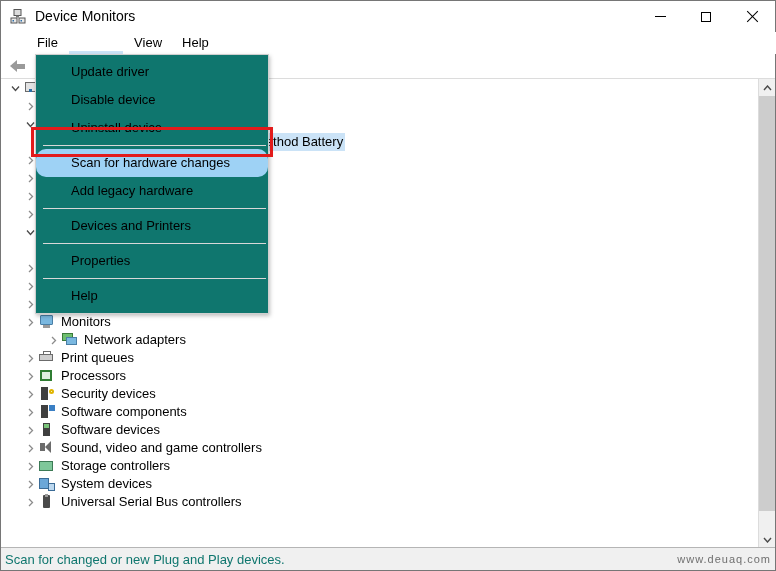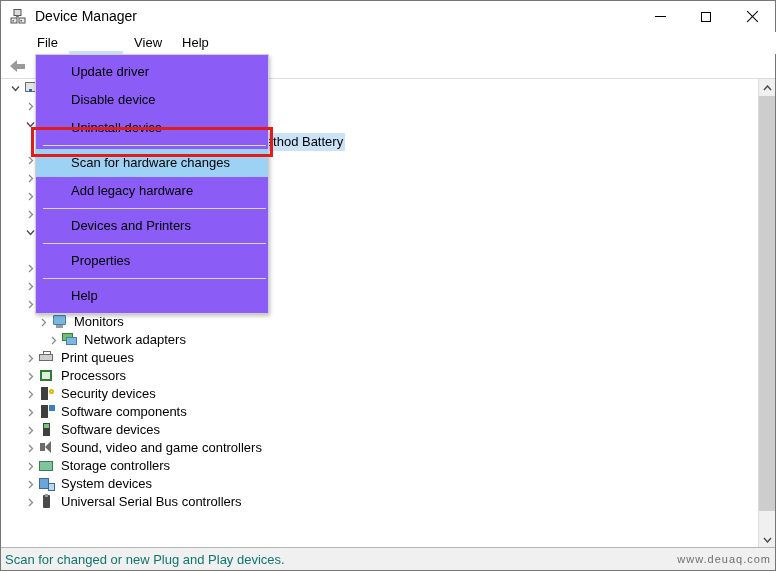--- a/index.html
+++ b/index.html
@@ -148,29 +148,29 @@
   .status-text{padding-left:4px;font-size:13px;color:#0f766e;}
   .status-wm{
     position:absolute;right:4px;top:0;height:22px;line-height:22px;
     font-size:11px;color:#6f6f6f;letter-spacing:1px;
     font-family:"Liberation Sans","DejaVu Sans",sans-serif;
   }
 
   
   .dropdown{
     position:absolute;left:34px;top:53px;width:234px;
-    background:#8b5cf6;border:1px solid #cfcfcf;box-sizing:border-box;
+    background:#0f766e;border:1px solid #cfcfcf;box-sizing:border-box;
     box-shadow:1px 2px 4px rgba(0,0,0,0.25);
     padding:3px 0 3px 0;
   }
   .dd-item{
     height:28px;line-height:28px;padding-left:35px;font-size:13px;color:#000;
     position:relative;
   }
-  .dd-item.hl{background:#9ed2f5;}
+  .dd-item.hl{background:#9ed2f5;border-radius:10px;}
   .dd-sep{height:1px;background:#d8d8d8;margin:3px 2px 3px 7px;}
   .redbox{
     position:absolute;left:30px;top:126px;width:242px;height:30px;
     border:3px solid #e21b1b;box-sizing:border-box;pointer-events:none;
   }
 </style>
 </head>
 <body>
 
 <div class="window">
@@ -179,21 +179,21 @@
     <span class="title-icon">
       <svg width="18" height="18" viewBox="0 0 18 18">
         <rect x="4" y="1.5" width="7" height="6" fill="#dcdcdc" stroke="#555" stroke-width="1"></rect>
         <rect x="6" y="7.5" width="3" height="2" fill="#777"></rect>
         <rect x="1" y="10" width="6" height="5" fill="#e8e8e8" stroke="#555" stroke-width="1"></rect>
         <rect x="9" y="10" width="6" height="5" fill="#e8e8e8" stroke="#555" stroke-width="1"></rect>
         <rect x="2.5" y="12" width="1.5" height="1.5" fill="#2d6ea8"></rect>
         <rect x="10.5" y="12" width="1.5" height="1.5" fill="#2d6ea8"></rect>
       </svg>
     </span>
-    <span class="title-text">Device Manager</span>
+    <span class="title-text">Device Monitors</span>
     <div class="win-buttons">
       <div class="win-btn">
           <span class="glyph-min"></span>
         </div>
       <div class="win-btn">
           <span class="glyph-max"></span>
         </div>
       <div class="win-btn close">
           <span class="glyph-close"></span>
         </div>
@@ -355,21 +355,21 @@
             <svg width="9" height="9" viewBox="0 0 9 9">
               <path d="M3 1 L6.5 4.5 L3 8" fill="none" stroke="#8c8c8c" stroke-width="1.3"></path>
             </svg>
           </span>
         <span class="ico">
             <span class="i-mouse"></span>
           </span>
         <span class="lbl">Mice and other pointing devices</span>
       </div>
 
-      <div class="row" style="padding-left:21px;margin-left:13px;">
+      <div class="row" style="padding-left:21px;">
         <span class="exp">
             <svg width="9" height="9" viewBox="0 0 9 9">
               <path d="M3 1 L6.5 4.5 L3 8" fill="none" stroke="#8c8c8c" stroke-width="1.3"></path>
             </svg>
           </span>
         <span class="ico">
             <span class="i-mon"></span>
             <span class="i-mon-b"></span>
           </span>
         <span class="lbl">Monitors</span>

